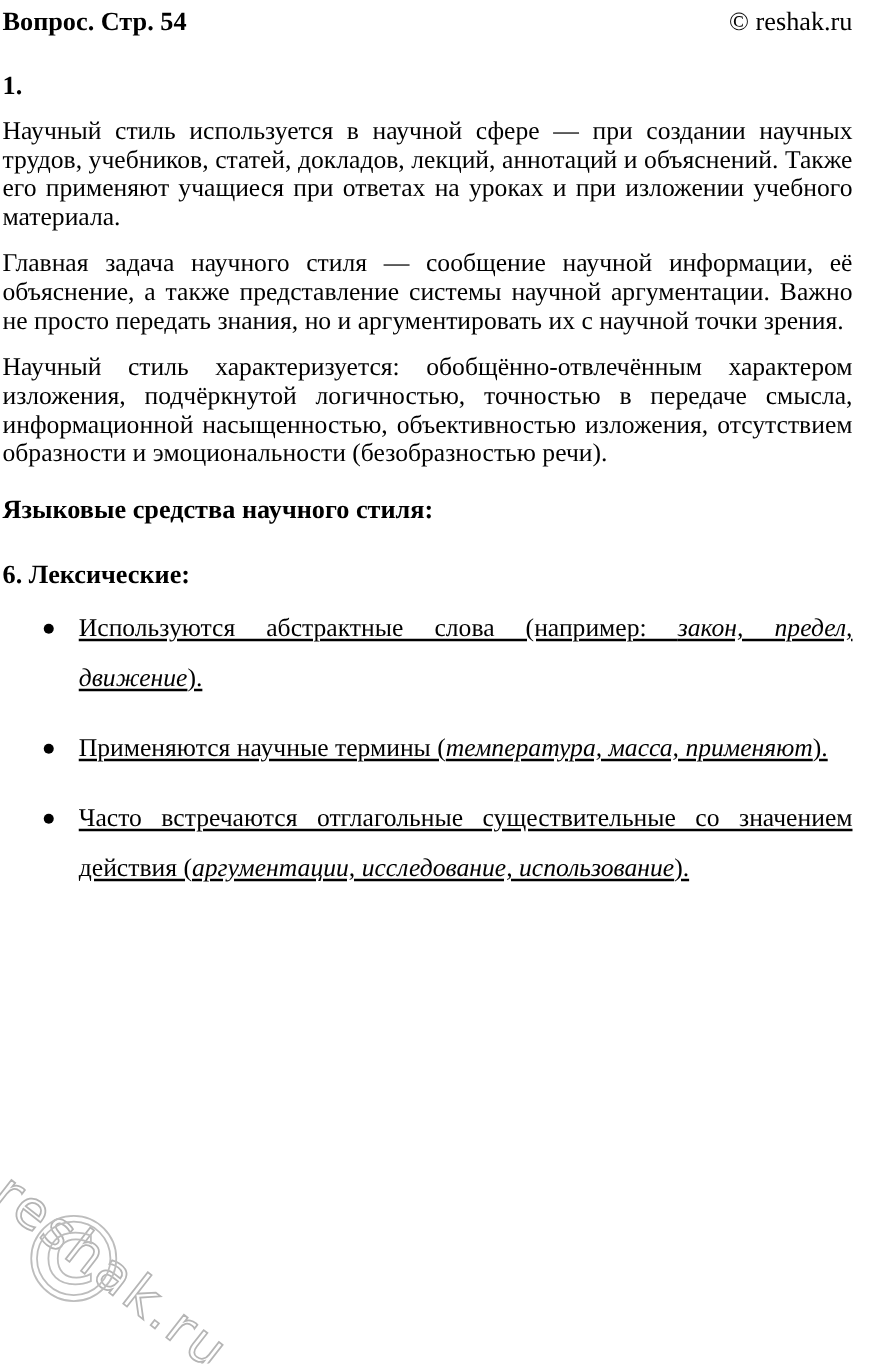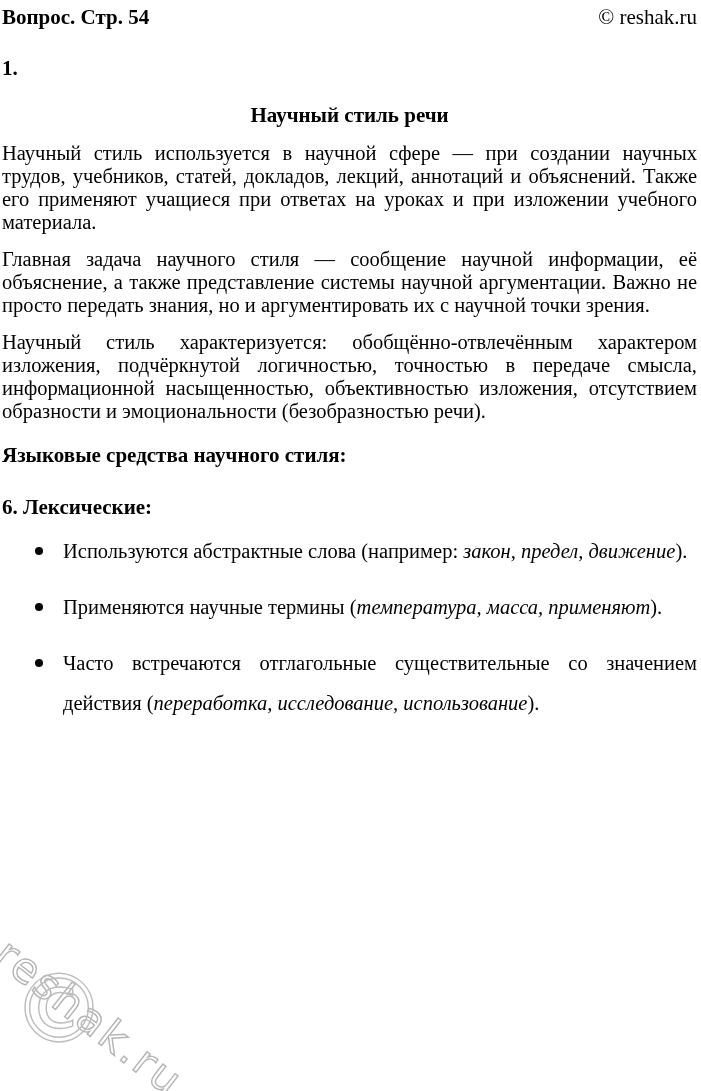--- a/index.html
+++ b/index.html
@@ -1,21 +1,21 @@
 <!DOCTYPE html>
 <html><head>
 <meta charset="utf-8">
 <style>
   html, body { margin: 0; padding: 0; background: #ffffff; }
   .page {
     position: relative;
     width: 700px;
     height: 1091px;
     box-sizing: border-box;
-    padding: 4px 3px 0 2px;
+    padding: 4px 18px 0 2px;
     overflow: hidden;
     background: #ffffff;
     color: #000000;
     font-family: "Liberation Serif", "DejaVu Serif", serif;
     font-size: 20.5px;
   }
   .content { position: relative; z-index: 1; }
   .doc-header {
     display: flex;
     justify-content: space-between;
@@ -54,20 +54,21 @@
     margin: 4px 0 0 0;
     padding: 0;
     list-style: none;
   }
   ul.bullets li {
     position: relative;
     padding-left: 61px;
     margin: 0 0 16px 0;
     text-align: justify;
     line-height: 40px;
+    text-decoration: underline;
   }
   ul.bullets li .dot {
     position: absolute;
     left: 33px;
     top: 16px;
     width: 8px;
     height: 8px;
     border-radius: 50%;
     background: #000000;
   }
@@ -112,41 +113,40 @@
 <div class="page">
   <div class="content">
 
     <div class="doc-header">
       <span class="left">Вопрос. Стр. 54</span>
       <span class="right">© reshak.ru</span>
     </div>
 
     <p class="qnum">1.</p>
 
-    <h1 class="title">Научный стиль речи</h1>
 
     <p class="para">Научный стиль используется в научной сфере — при создании научных трудов, учебников, статей, докладов, лекций, аннотаций и объяснений. Также его применяют учащиеся при ответах на уроках и при изложении учебного материала.</p>
     <p class="para">Главная задача научного стиля — сообщение научной информации, её объяснение, а также представление системы научной аргументации. Важно не просто передать знания, но и аргументировать их с научной точки зрения.</p>
     <p class="para">Научный стиль характеризуется: обобщённо-отвлечённым характером изложения, подчёркнутой логичностью, точностью в передаче смысла, информационной насыщенностью, объективностью изложения, отсутствием образности и эмоциональности (безобразностью речи).</p>
 
     <p class="section-heading">Языковые средства научного стиля:</p>
     <p class="section-heading">6. Лексические:</p>
 
     <ul class="bullets">
       <li>
         <span class="dot"></span>
         <span>Используются абстрактные слова (например: </span><em>закон, предел, движение</em><span>).</span>
       </li>
       <li>
         <span class="dot"></span>
         <span>Применяются научные термины (</span><em>температура, масса, применяют</em><span>).</span>
       </li>
       <li>
         <span class="dot"></span>
-        <span>Часто встречаются отглагольные существительные со значением действия (</span><em>переработка, исследование, использование</em><span>).</span>
+        <span>Часто встречаются отглагольные существительные со значением действия (</span><em>аргументации, исследование, использование</em><span>).</span>
       </li>
     </ul>
   </div>
 
   <div class="watermark">
     <span class="wm-text">reshak.ru</span>
     <span class="wm-copy">©</span>
   </div>
 </div>
 

